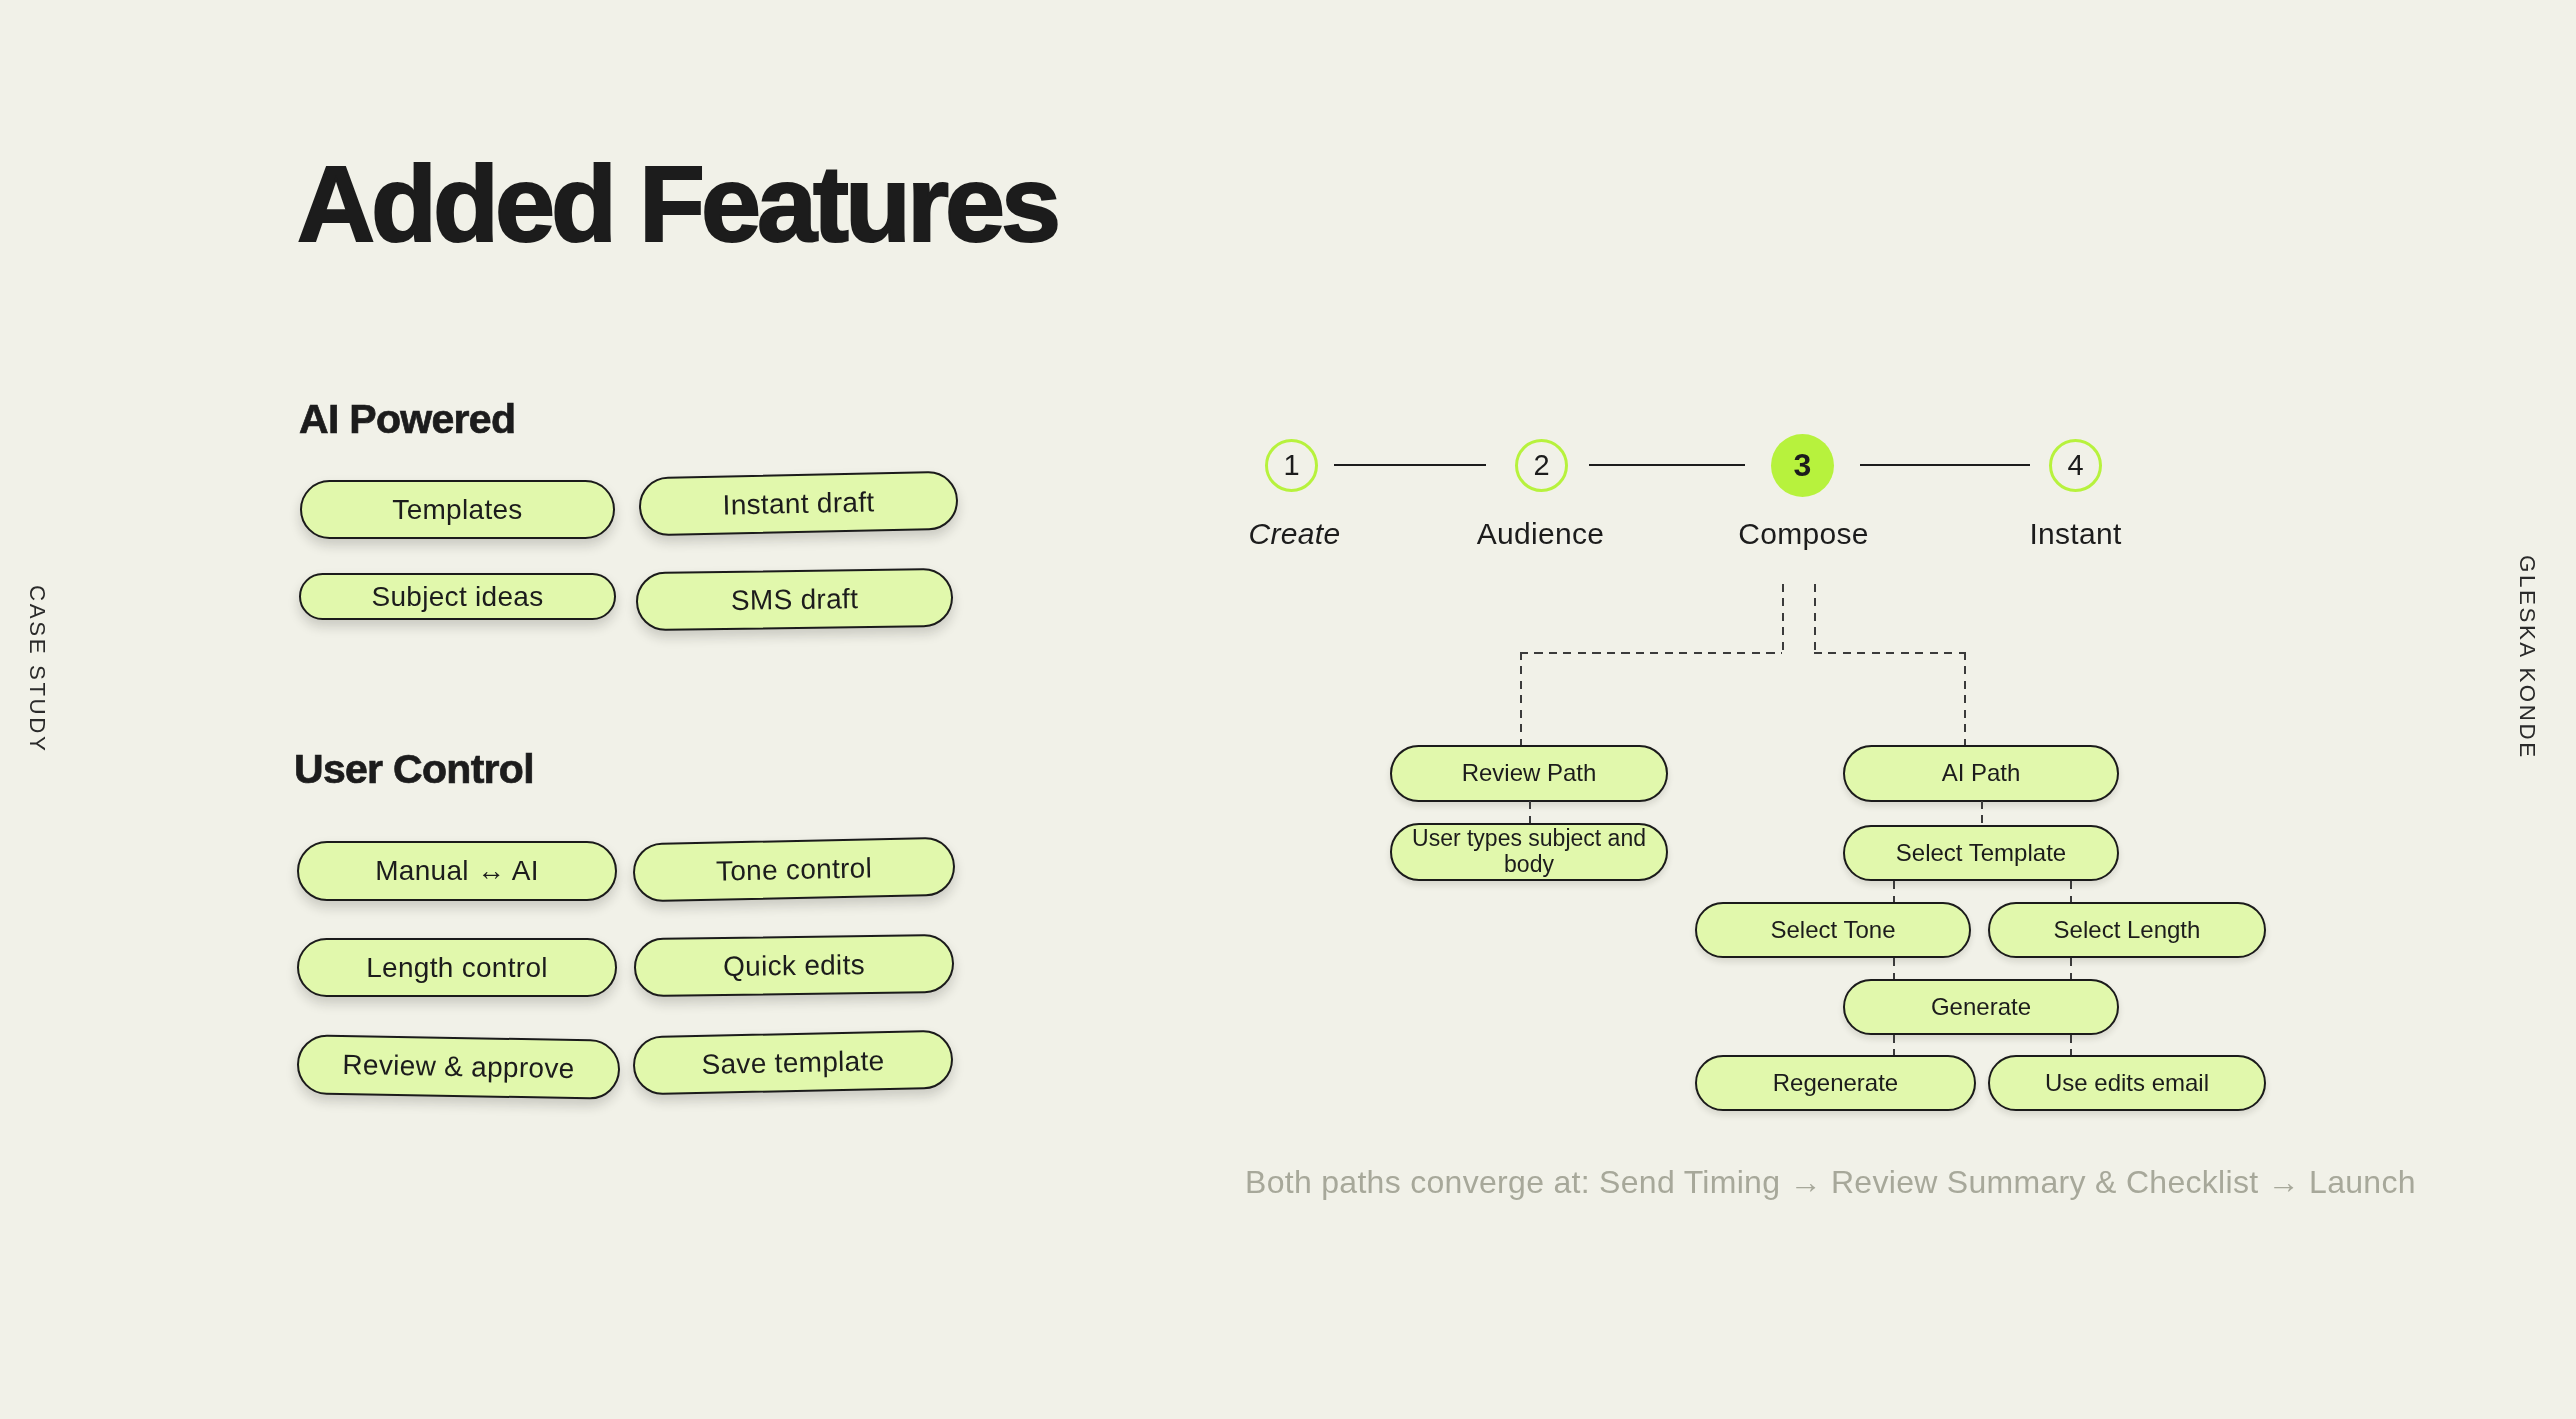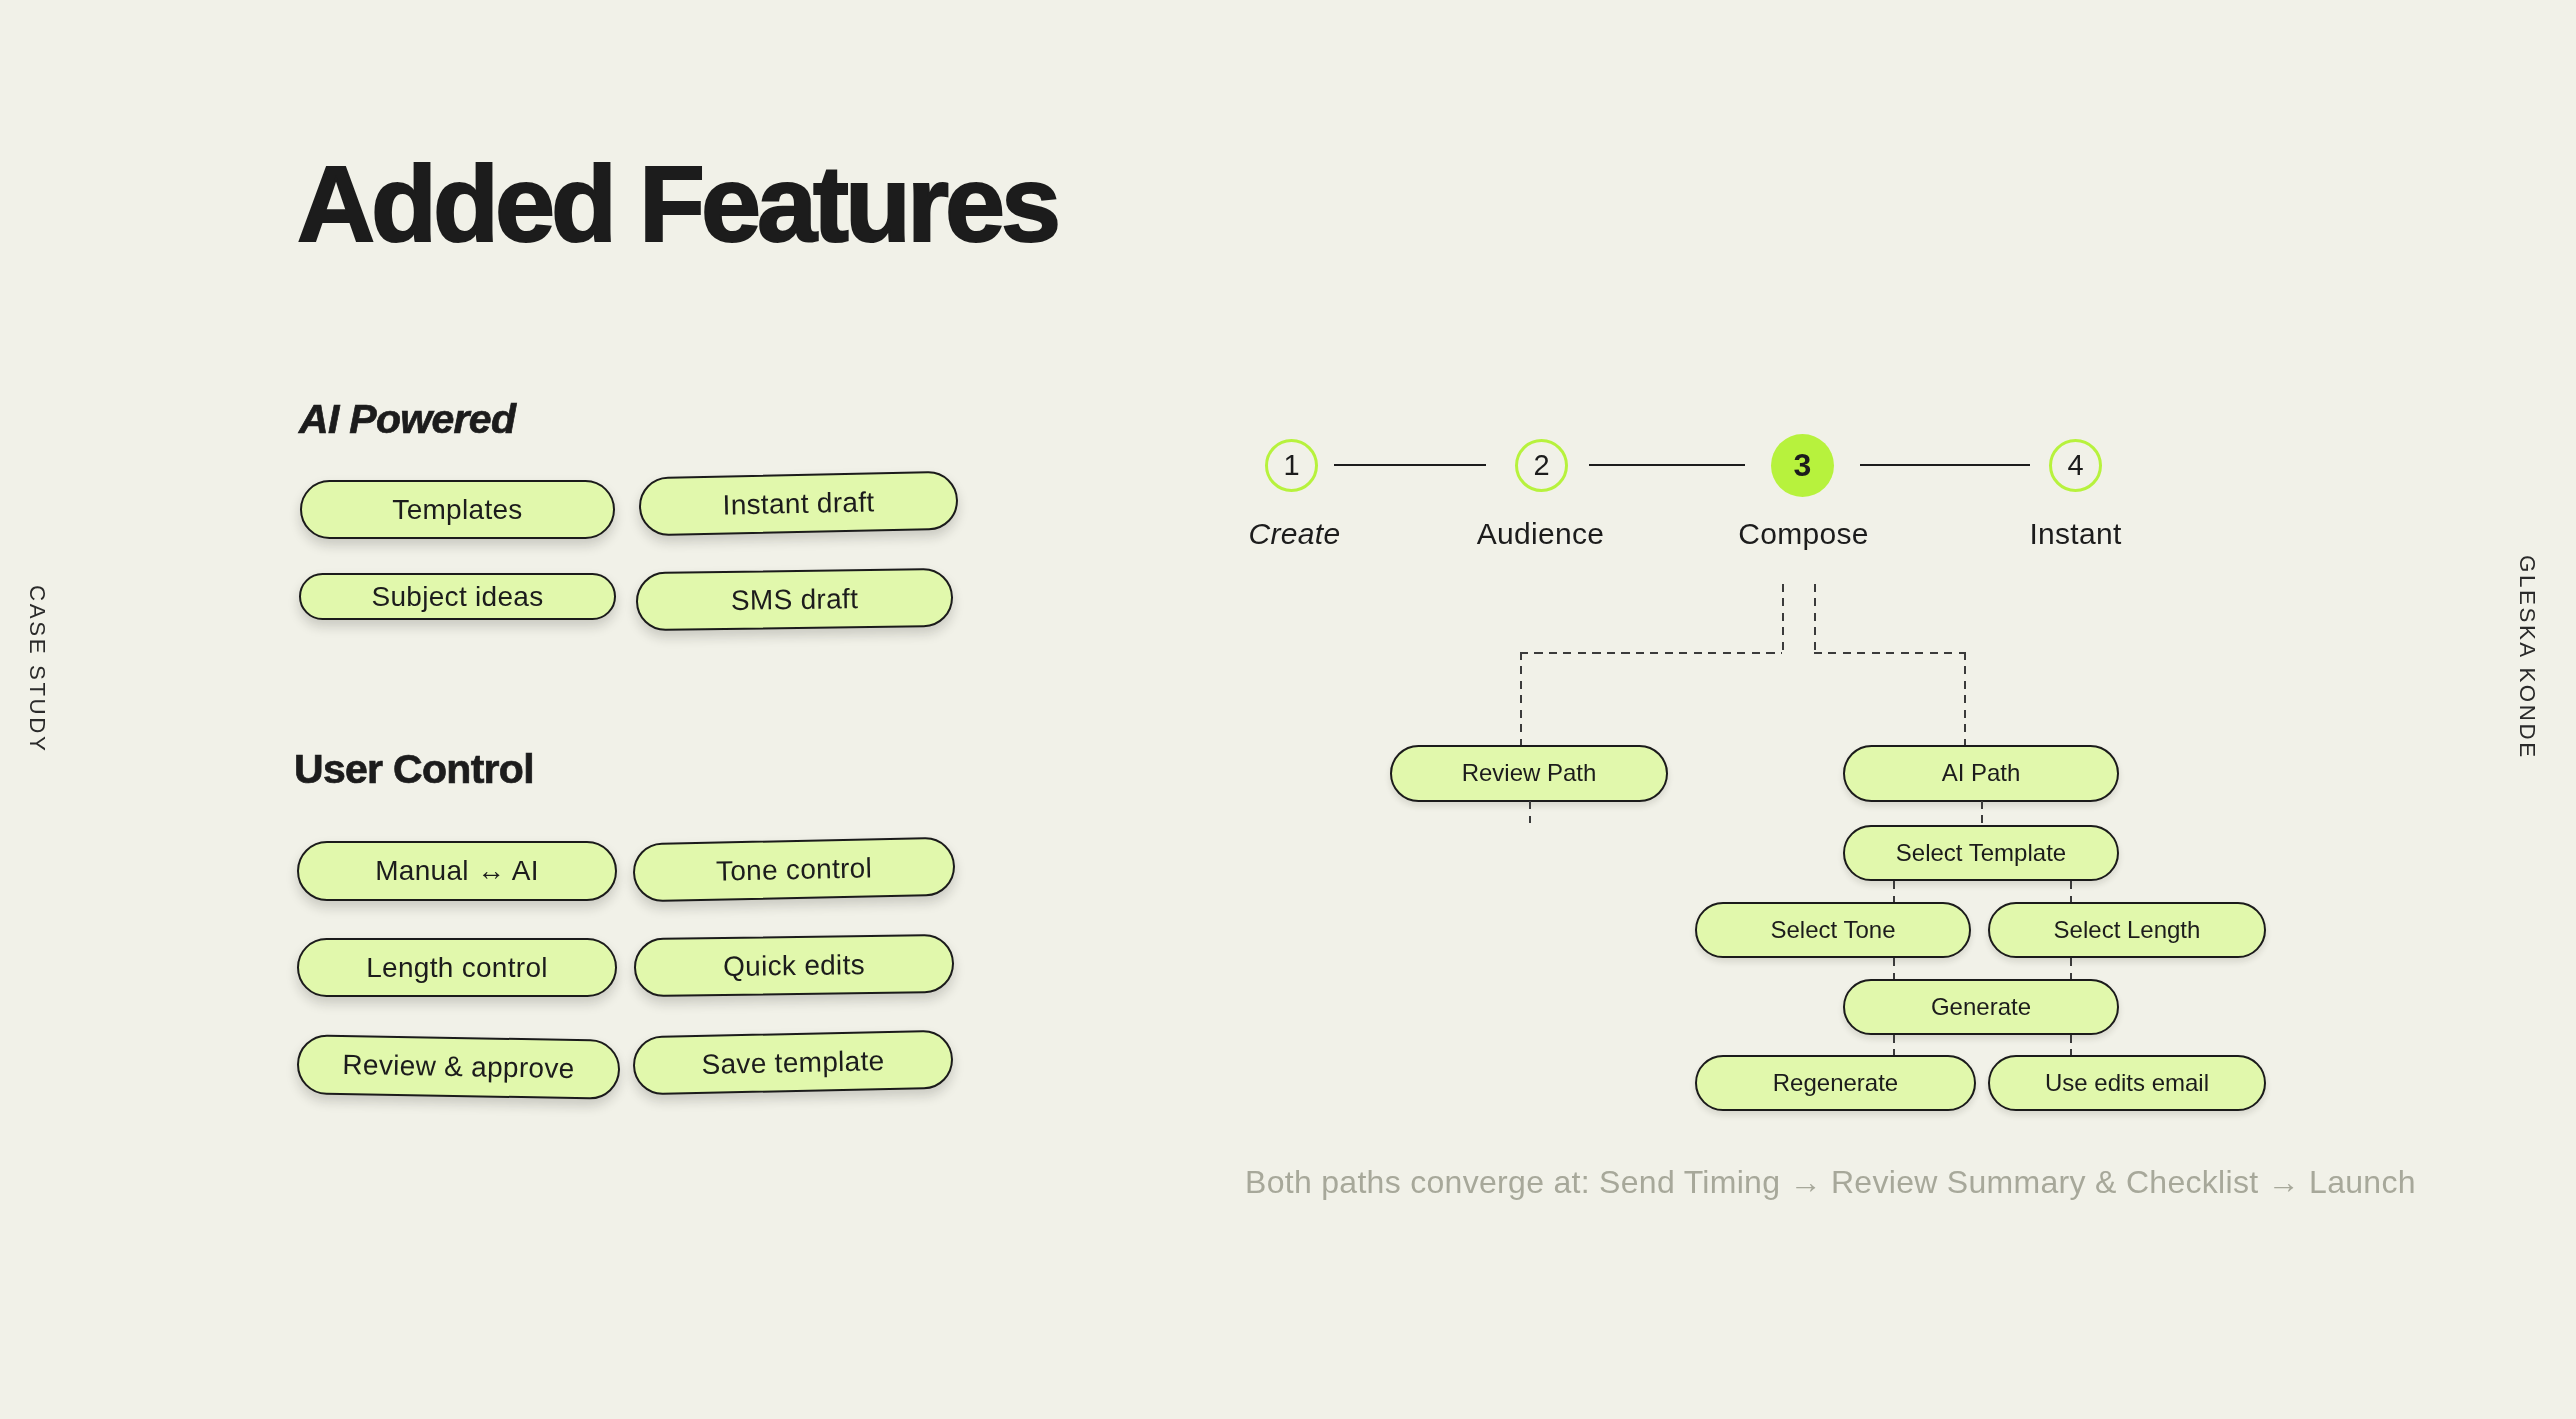--- a/index.html
+++ b/index.html
@@ -56,21 +56,21 @@
 </head>
 <body>
 
 <div class="canvas">
 
   <div class="abs side-label" style="left:24px; top:585px;">CASE STUDY</div>
   <div class="abs side-label" style="left:2514px; top:555px;">GLESKA KONDE</div>
 
   <h1 class="abs title" style="left:297px; top:150px;">Added Features</h1>
 
-  <div class="abs section-heading" style="left:299px; top:396px;font-style:italic;">AI Powered</div>
+  <div class="abs section-heading" style="left:299px; top:396px;">AI Powered</div>
 
   <div class="abs pill" style="left:300px; top:480px; width:315px; height:59px;">Templates</div>
   <div class="abs pill" style="left:639px; top:474px; width:319px; height:59px; transform:rotate(-1.2deg);">Instant draft</div>
   <div class="abs pill" style="left:299px; top:573px; width:317px; height:47px;">Subject ideas</div>
   <div class="abs pill" style="left:636px; top:570px; width:317px; height:59px; transform:rotate(-0.8deg);">SMS draft</div>
 
   <div class="abs section-heading" style="left:294px; top:746px;">User Control</div>
 
   <div class="abs pill" style="left:297px; top:841px; width:320px; height:60px;">Manual ↔ AI</div>
   <div class="abs pill" style="left:633px; top:840px; width:322px; height:59px; transform:rotate(-1.2deg);">Tone control</div>
@@ -99,20 +99,21 @@
   <div class="abs hdash" style="left:1814px; top:652px; width:150px;"></div>
   <div class="abs vdash" style="left:1520px; top:652px; height:93px;"></div>
   <div class="abs vdash" style="left:1964px; top:652px; height:93px;"></div>
 
   <div class="abs node" style="left:1390px; top:745px; width:278px; height:57px;">Review Path</div>
   <div class="abs node" style="left:1843px; top:745px; width:276px; height:57px;">AI Path</div>
 
   <div class="abs vdash" style="left:1529px; top:801px; height:22.3px;"></div>
   <div class="abs vdash" style="left:1981px; top:801px; height:24px;"></div>
 
+  <div class="abs node" style="left:1390px; top:823px; width:278px; height:58px; font-size:23px;">User types subject and body</div>
   <div class="abs node" style="left:1843px; top:825px; width:276px; height:56px;">Select Template</div>
 
   <div class="abs vdash" style="left:1893px; top:881px; height:22px;"></div>
   <div class="abs vdash" style="left:2070px; top:881px; height:22px;"></div>
 
   <div class="abs node" style="left:1695px; top:902px; width:276px; height:56px;">Select Tone</div>
   <div class="abs node" style="left:1988px; top:902px; width:278px; height:56px;">Select Length</div>
 
   <div class="abs vdash" style="left:1893px; top:958px; height:21px;"></div>
   <div class="abs vdash" style="left:2070px; top:958px; height:21px;"></div>

